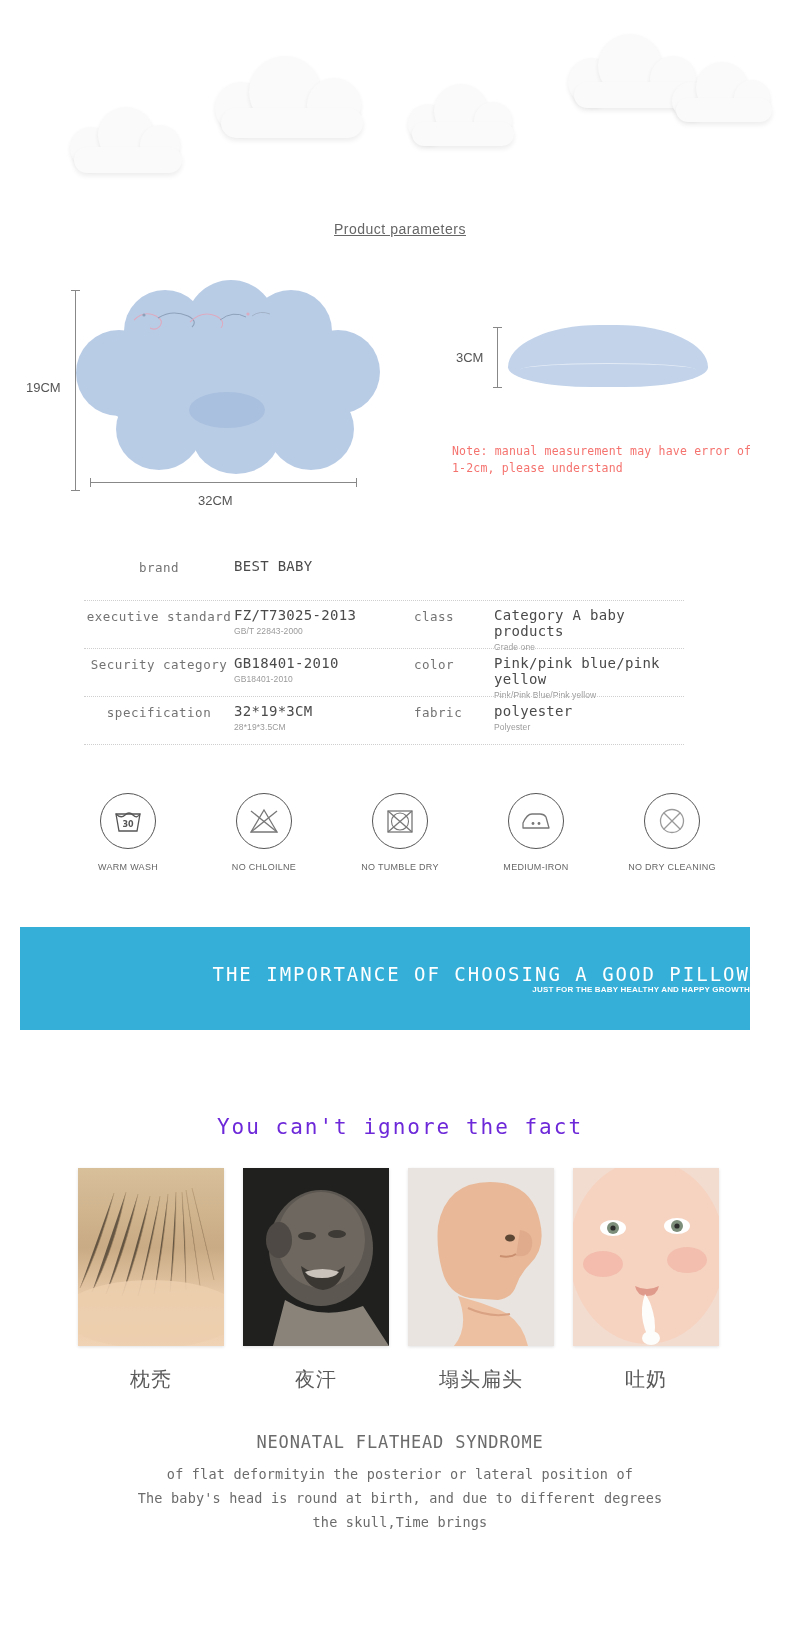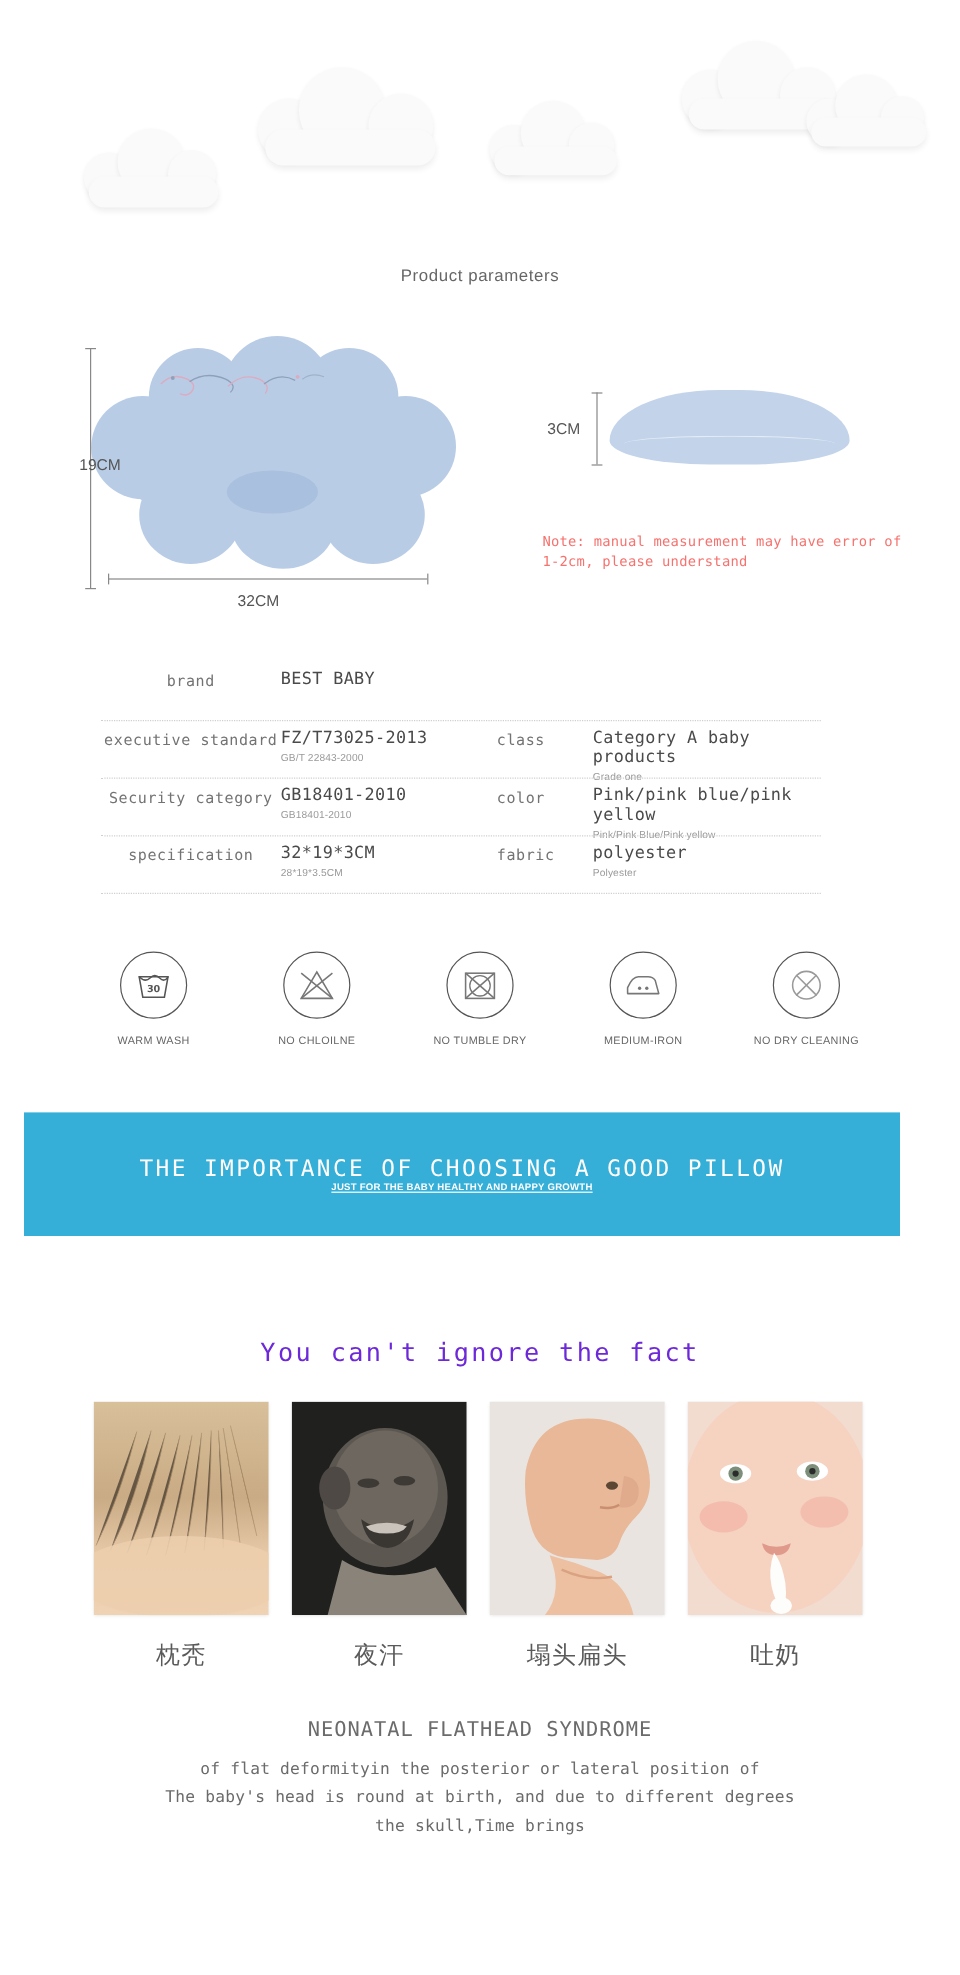--- a/index.html
+++ b/index.html
@@ -101,30 +101,29 @@
     border-radius: 50%; display: flex; align-items: center; justify-content: center;
   }
   .care-label {
     margin-top: 13px; font-size: 9px; color: #666; letter-spacing: .3px;
   }
 
   
   .banner {
     position: absolute; left: 20px; top: 927px; width: 730px; height: 103px;
     background: #35afd8; display: flex; flex-direction: column;
-    align-items: center; justify-content: center;
+    align-items: flex-end; justify-content: center;
   }
   .banner-title {
     font-family: "DejaVu Sans Mono", monospace;
     font-size: 19px; color: #ffffff; letter-spacing: 2px; font-weight: 400;
   }
   .banner-sub {
     margin-top: 0; font-size: 8px; color: #ffffff; font-weight: bold;
     letter-spacing: .2px;
-    text-decoration: underline;
   }
 
   
   .facts-title {
     position: absolute; top: 1115px; width: 800px; text-align: center;
     font-family: "DejaVu Sans Mono", monospace;
     font-size: 21px; color: #6d28d9; letter-spacing: 2px;
   }
   .photos { position: absolute; left: 78px; top: 1168px; width: 644px; display: flex; gap: 19px; }
   .photo-card { width: 146px; }
@@ -183,21 +182,21 @@
   </div>
 
   <div class="cloud" style="left:672px; top:62px;">
     <div class="puff" style="left:0;   top:20px; width:38px; height:38px;"></div>
     <div class="puff" style="left:24px; top:0;   width:52px; height:52px;"></div>
     <div class="puff" style="left:62px; top:18px; width:36px; height:36px;"></div>
     <div class="base" style="left:4px;  top:36px; width:96px; height:24px;"></div>
   </div>
 </div>
 
-<div class="section-title" style="top:221px;">Product parameters</div>
+<div class="section-title" style="top:221px;text-decoration:underline;">Product parameters</div>
 
 <div class="diagram">
 
   <div class="pillow-main">
     <div class="lobe" style="left:-6px;  top:42px;  width:86px;  height:86px;"></div>
     <div class="lobe" style="left:42px;  top:2px;   width:82px;  height:82px;"></div>
     <div class="lobe" style="left:104px; top:-8px;  width:90px;  height:90px;"></div>
     <div class="lobe" style="left:168px; top:2px;   width:82px;  height:82px;"></div>
     <div class="lobe" style="left:214px; top:42px;  width:84px;  height:84px;"></div>
     <div class="lobe" style="left:186px; top:100px; width:86px;  height:82px;"></div>
@@ -212,21 +211,21 @@
       <path d="M92 18 q13 -10 26 -3" fill="none" stroke="#7f93ad" stroke-width="1"></path>
       <circle cx="16" cy="13" r="1.6" fill="#7f93ad"></circle>
       <circle cx="120" cy="12" r="1.6" fill="#e8a0b4"></circle>
       <path d="M124 14 q8 -6 18 -2" fill="none" stroke="#9aaabd" stroke-width="1"></path>
     </svg>
   </div>
 
   <div class="dim-line dim-v" style="left:75px; top:20px; height:200px;"></div>
   <div class="cap cap-h" style="left:71px; top:20px;"></div>
   <div class="cap cap-h" style="left:71px; top:220px;"></div>
-  <div class="dim-label" style="left:26px; top:110px;margin-left:40px;">19CM</div>
+  <div class="dim-label" style="left:26px; top:110px;">19CM</div>
 
   <div class="dim-line dim-h" style="left:90px; top:212px; width:266px;"></div>
   <div class="cap cap-v" style="left:90px;  top:208px;"></div>
   <div class="cap cap-v" style="left:356px; top:208px;"></div>
   <div class="dim-label" style="left:198px; top:223px;">32CM</div>
 
   <div class="pillow-side">
     <div class="side-body"></div>
     <div class="side-seam"></div>
   </div>

